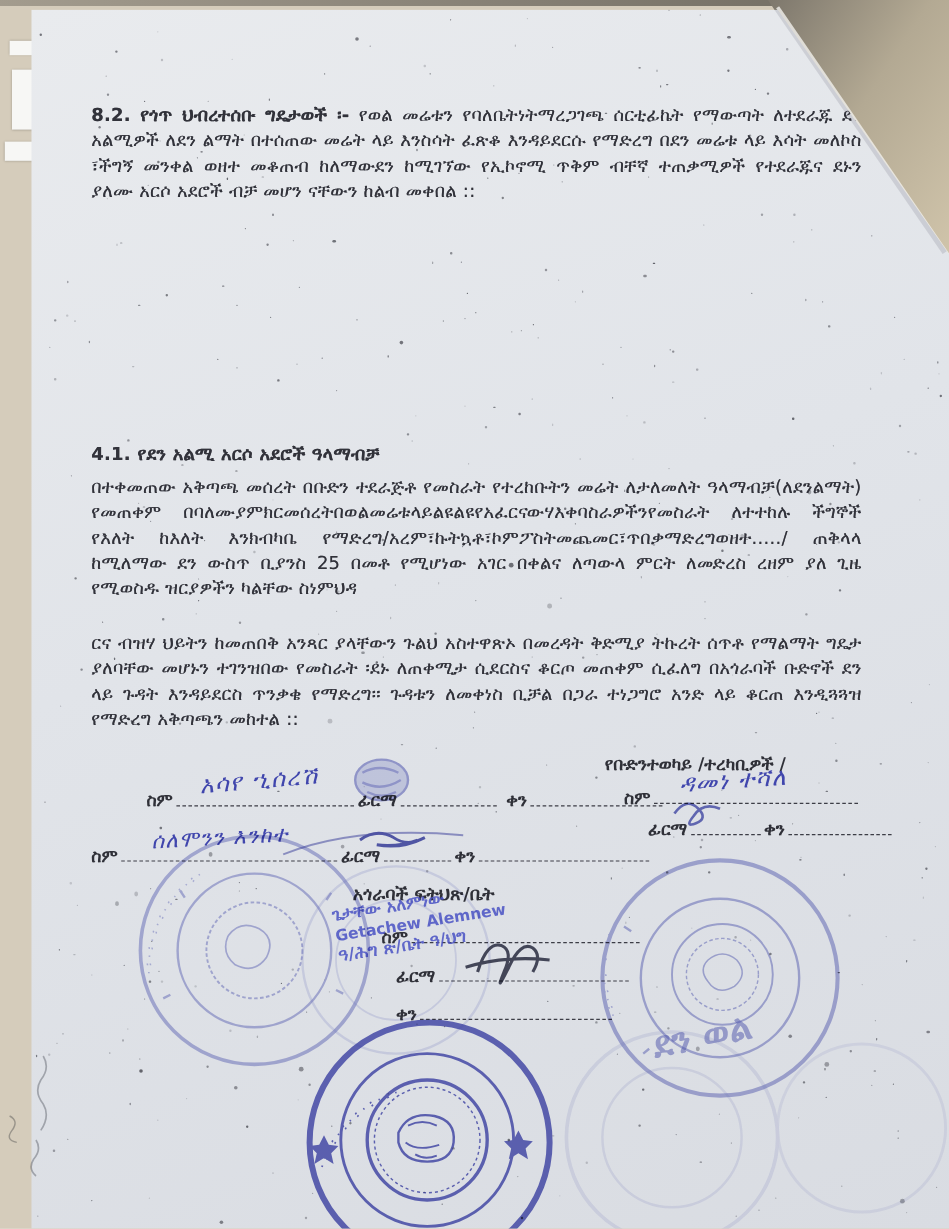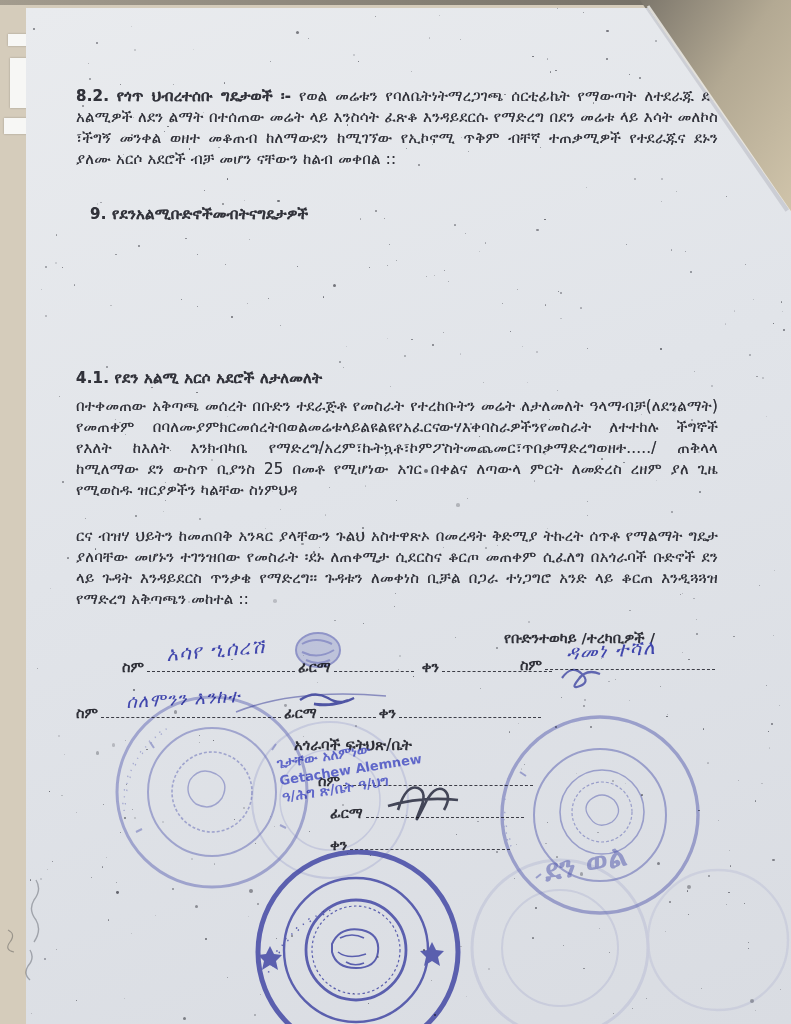--- a/index.html
+++ b/index.html
@@ -496,48 +496,47 @@
     <svg class="fold-shade" width="260" height="230">
       <line x1="96" y1="-6" x2="242" y2="206" stroke="rgba(70,70,85,.30)" stroke-width="6" opacity=".5"></line>
     </svg>
 
     <div class="doc abs para" style="top:78px;">
       <span class="b">8.2.</span>
       <span class="b">የጎጥ ህብረተሰቡ ግዴታወች ፡-</span>
       <span>የወል መሬቱን የባለቤትነትማረጋገጫ ሰርቲፊኬት የማውጣት ለተደራጁ ደን አልሚዎች ለደን ልማት በተሰጠው መሬት ላይ እንስሳት ፈጽቆ እንዳይደርሱ የማድረግ በደን መሬቱ ላይ እሳት መለኮስ ፣ችግኝ መንቀል ወዘተ መቆጠብ ከለማውደን ከሚገኘው የኢኮኖሚ ጥቅም ብቸኛ ተጠቃሚዎች የተደራጁና ደኑን ያለሙ አርሶ አደሮች ብቻ መሆን ናቸውን ከልብ መቀበል ::</span>
     </div>
 
-    <div class="doc abs b" style="top:196px;left:64px;text-align:left;">
-      <span>9.</span>
-      <span>የደንአልሚቡድኖችመብትናግዴታዎች</span>
-    </div>
 
 
 
     <div class="doc abs b" style="top:360px;text-align:left;">
       <span>4.1.</span>
-      <span>የደን አልሚ አርሶ አደሮች ለታለመለት</span>
+      <span>የደን አልሚ አርሶ አደሮች ዓላማብቻ</span>
     </div>
 
     <div class="doc abs para" style="top:388px;">በተቀመጠው አቅጣጫ መሰረት በቡድን ተደራጅቶ የመስራት የተረከቡትን መሬት ለታለመለት ዓላማብቻ(ለደንልማት) የመጠቀም በባለሙያምክርመሰረትበወልመሬቱላይልዩልዩየአፈርናውሃእቀባስራዎችንየመስራት ለተተከሉ ችግኞች የእለት ከእለት እንክብካቤ የማድረግ/አረም፣ኩትኳቶ፣ኮምፖስትመጨመር፣ጥበቃማድረግወዘተ...../ ጠቅላላ ከሚለማው ደን ውስጥ ቢያንስ 25 በመቶ የሚሆነው አገር በቀልና ለጣውላ ምርት ለመድረስ ረዘም ያለ ጊዜ የሚወስዱ ዝርያዎችን ካልቸው ስነምህዳ</div>
 
     <div class="doc abs para" style="top:518px;">ርና ብዝሃ ህይትን ከመጠበቅ አንጻር ያላቸውን ጉልህ አስተዋጽኦ በመረዳት ቅድሚያ ትኩረት ሰጥቶ የማልማት ግዴታ ያለባቸው መሆኑን ተገንዝበው የመስራት ፡ደኑ ለጠቀሚታ ሲደርስና ቆርጦ መጠቀም ሲፈለግ በአጎራባች ቡድኖች ደን ላይ ጉዳት እንዳይደርስ ጥንቃቄ የማድረግ፡፡ ጉዳቱን ለመቀነስ ቢቻል በጋራ ተነጋግሮ አንድ ላይ ቆርጠ እንዲጓጓዝ የማድረግ አቅጣጫን መከተል ::</div>
 
     <div class="abs hline" style="left:478px;top:622px;">የቡድንተወካይ /ተረካቢዎች /</div>
 
     <div class="abs hline" style="left:96px;top:650px;">
       <span>ስም</span><span class="leader" style="width:148px;"></span><span>ፊርማ</span><span class="leader" style="width:80px;"></span>
       <span>ቀን</span><span class="leader" style="width:110px;"></span>
     </div>
     <div class="hand" style="left:140px;top:630px;transform:rotate(-5deg);">አሳየ ኂሰረሽ</div>
 
     <div class="abs hline" style="left:494px;top:648px;">
       <span>ስም</span><span class="leader" style="width:170px;"></span>
     </div>
     <div class="hand" style="left:540px;top:630px;transform:rotate(-4deg);">ዳመነ ተሻለ</div>
+    <div class="abs hline" style="left:514px;top:674px;">
+      <span>ፊርማ</span><span class="leader" style="width:58px;"></span><span>ቀን</span><span class="leader" style="width:86px;"></span>
+    </div>
 
     <div class="abs hline" style="left:50px;top:696px;">
       <span>ስም</span><span class="leader" style="width:180px;"></span><span>ፊርማ</span><span class="leader" style="width:56px;"></span><span>ቀን</span><span class="leader" style="width:142px;"></span>
     </div>
     <div class="hand" style="left:100px;top:680px;font-size:18px;transform:rotate(-3deg);">ሰለሞንን እንከተ</div>
 
     <div class="abs hline" style="left:268px;top:728px;font-size:15px;">አጎራባች ፍትህጽ/ቤት</div>
     <div class="abs hline" style="left:292px;top:764px;">
       <span>ስም</span><span class="leader" style="width:190px;"></span>
     </div>

